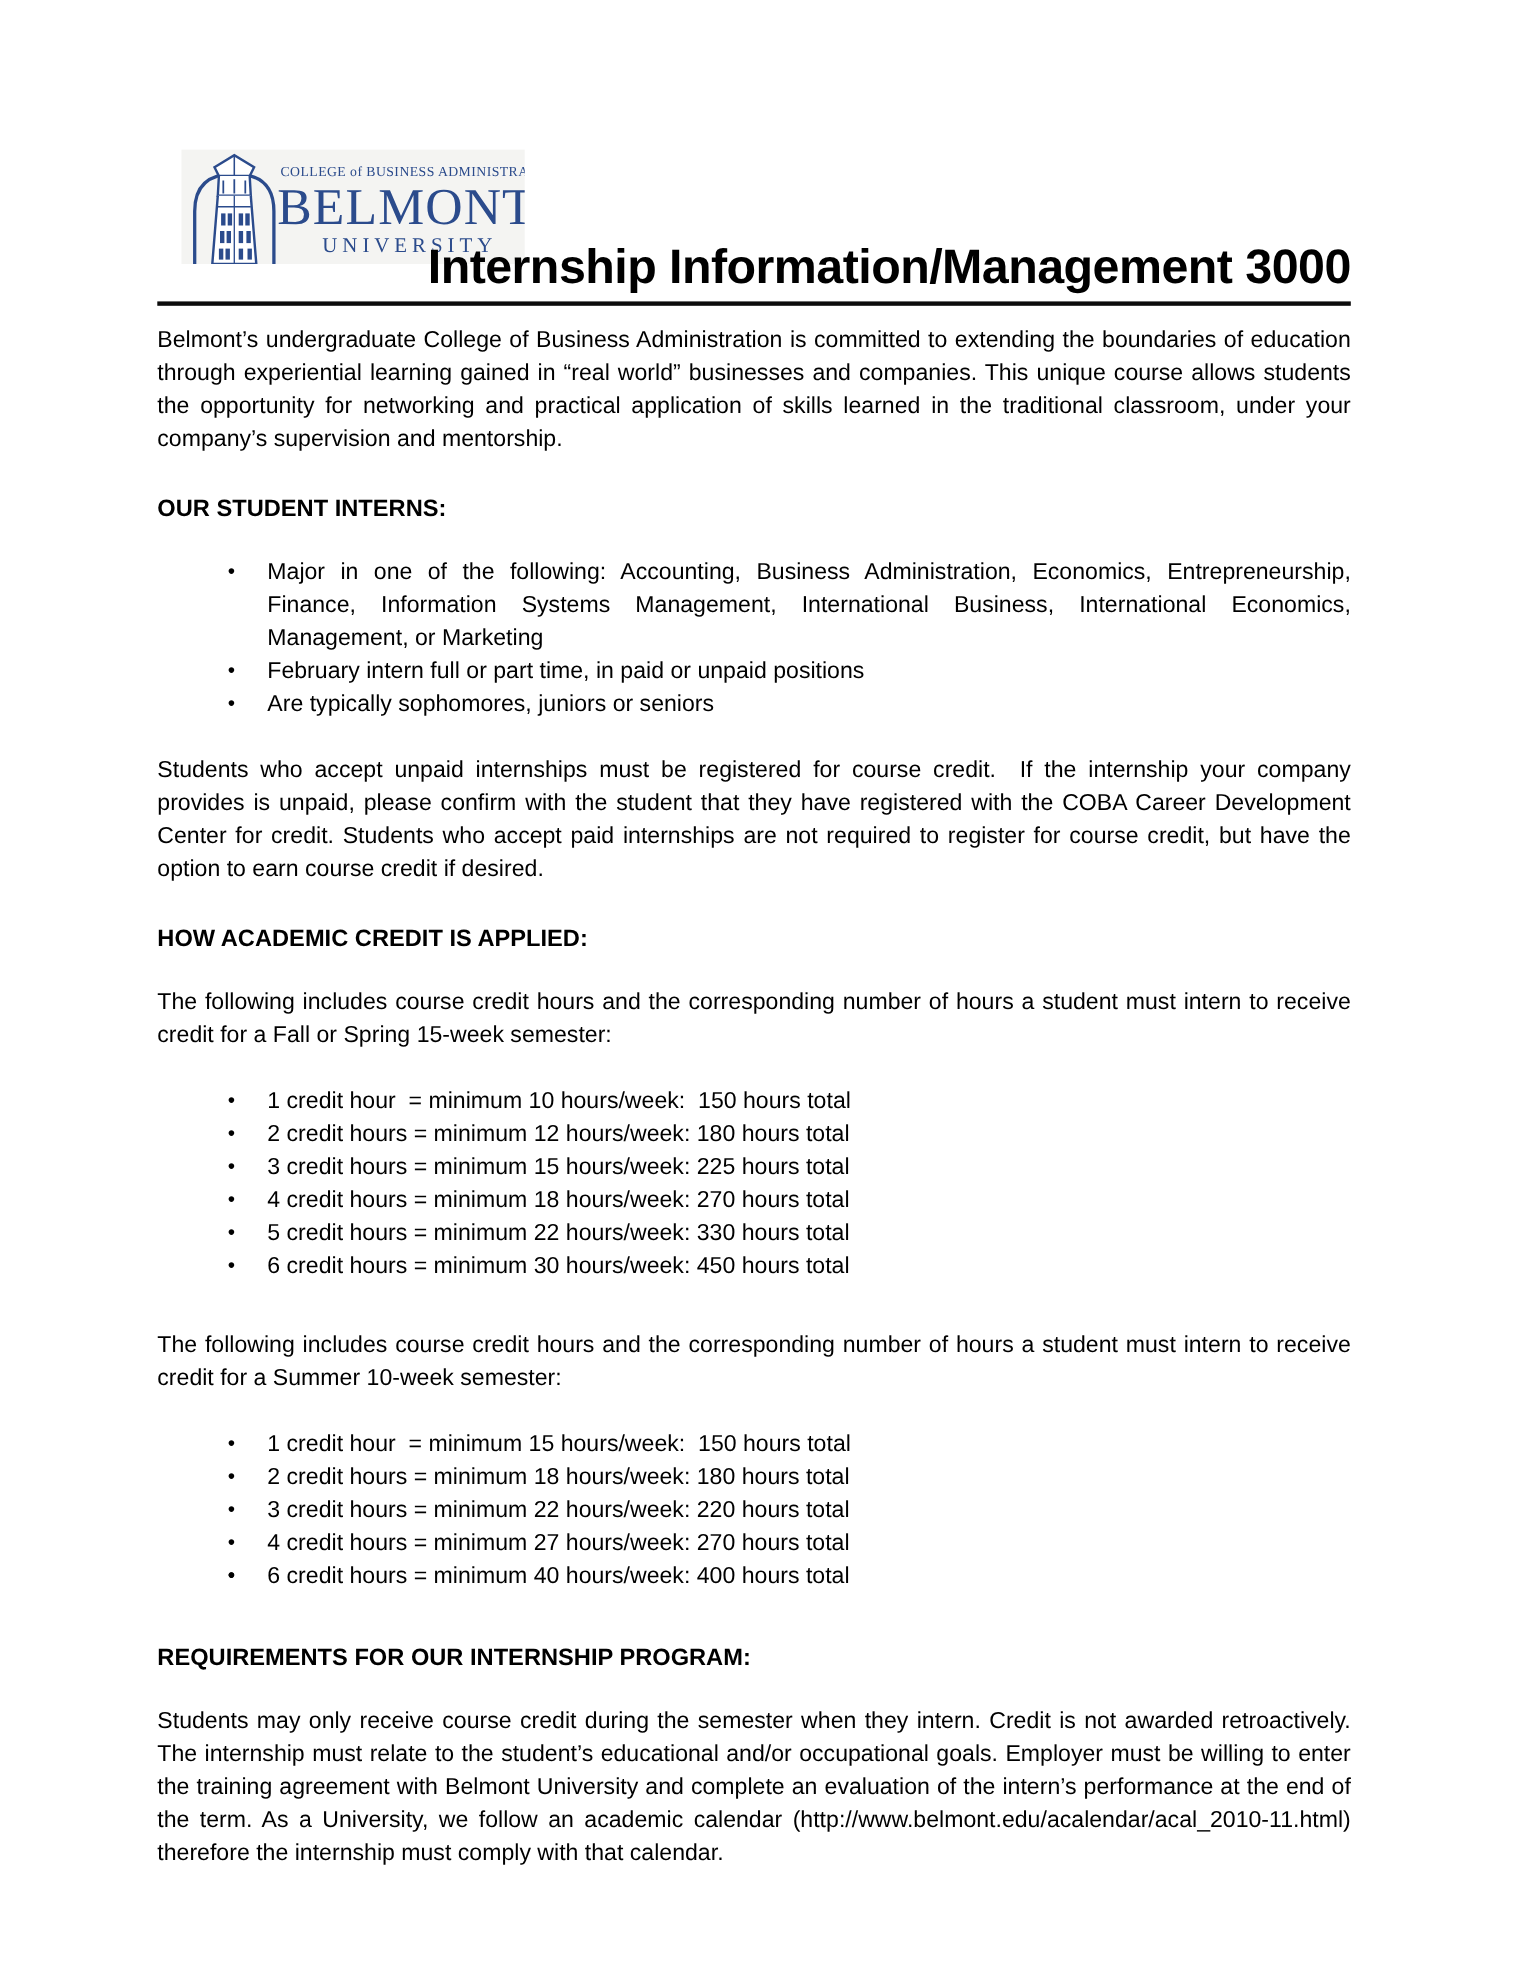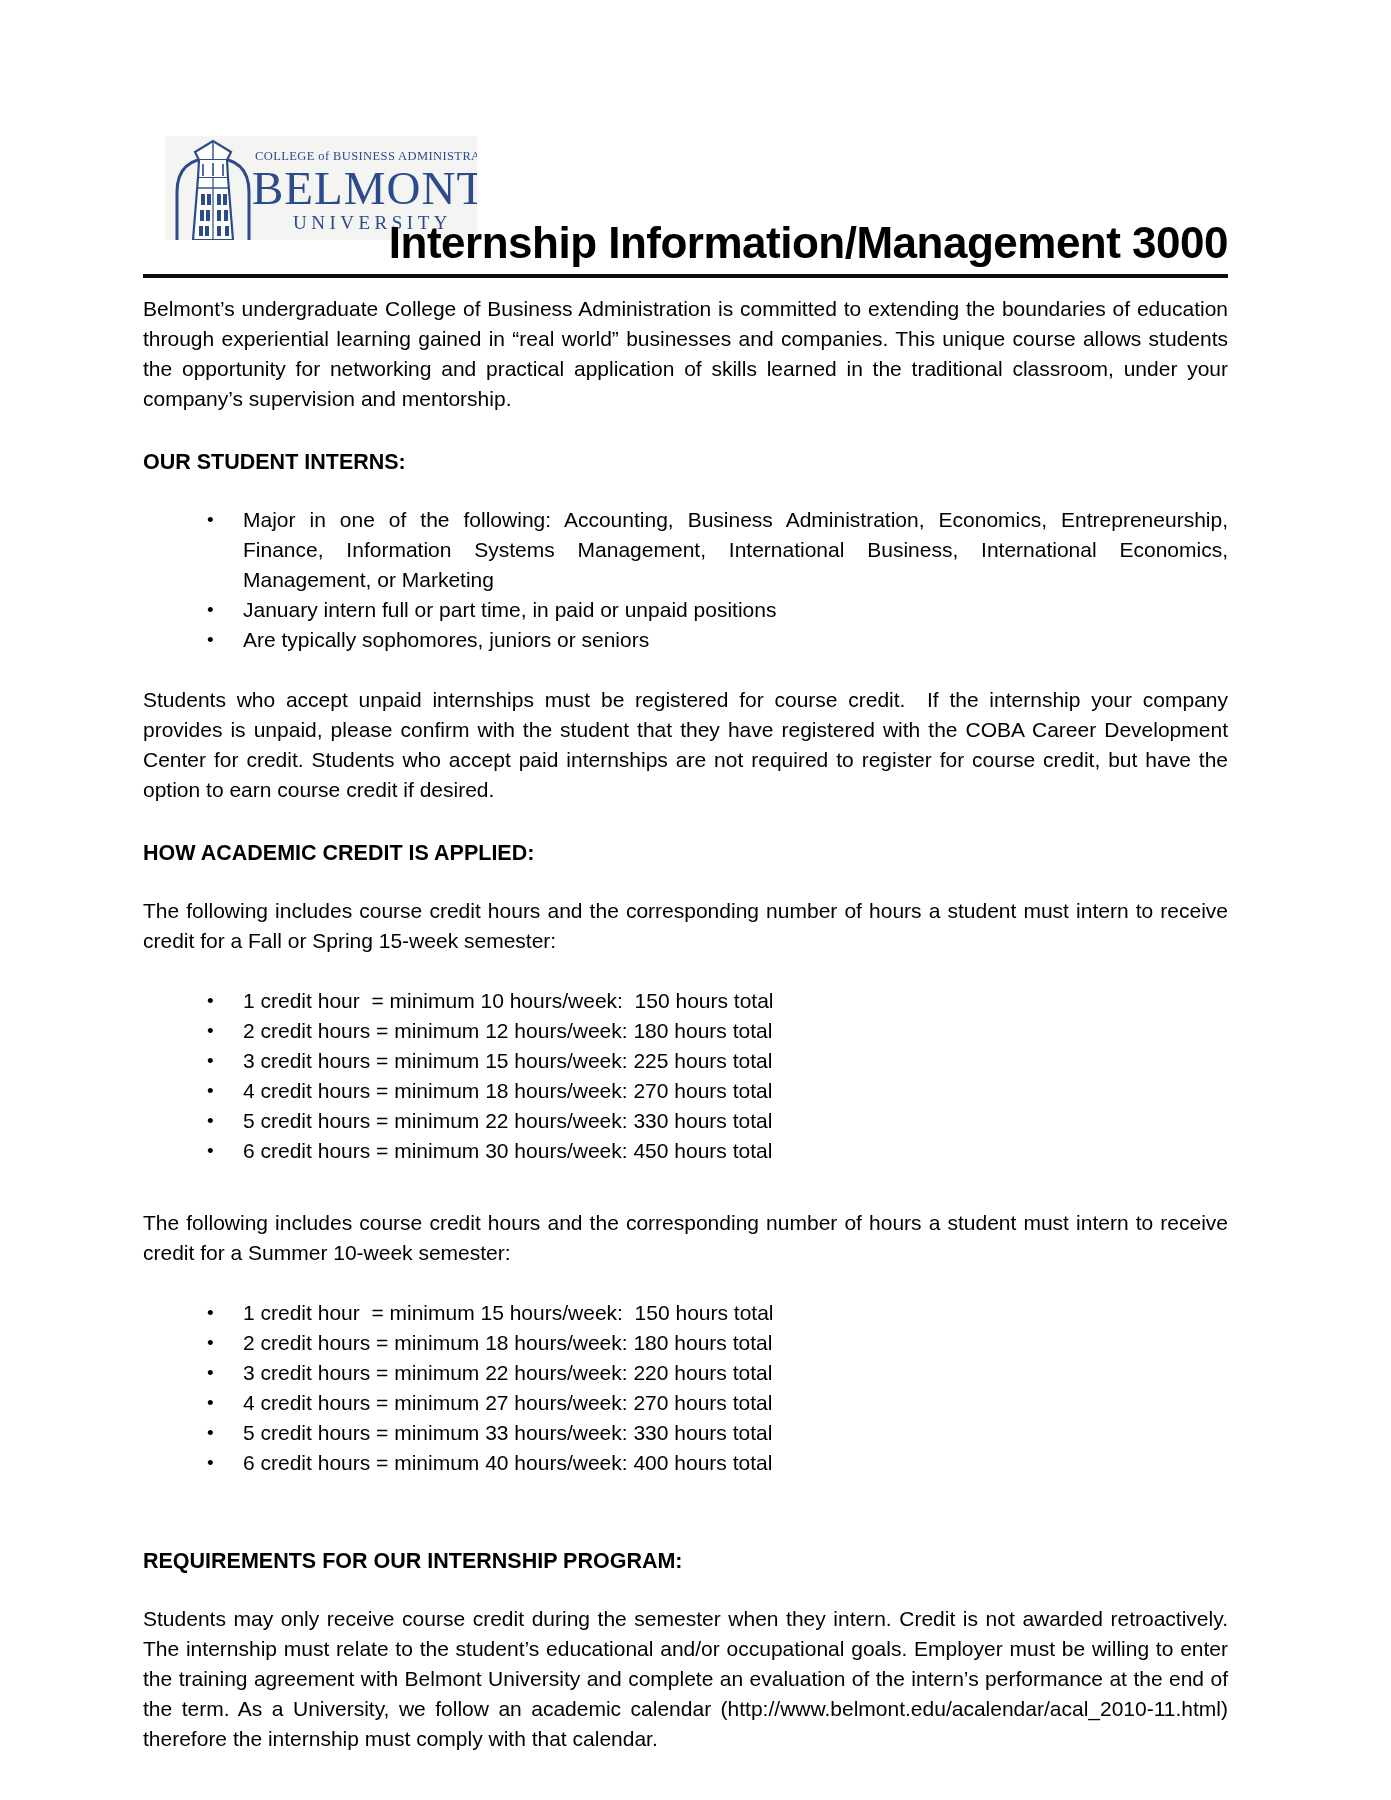--- a/index.html
+++ b/index.html
@@ -33,21 +33,21 @@
   
   p, h2, li { font-size:21px; line-height:30px; }
   p { text-align:justify; white-space:pre-wrap; }
   .intro { margin-top:16px; }
   h2 { margin-top:33px; font-size:21.5px; font-weight:bold; }
   .para { margin-top:30px; }
   ul { list-style:none; margin-top:28px; margin-left:62px; }
   li { position:relative; padding-left:38px; text-align:justify; white-space:pre-wrap; }
   li .blt { position:absolute; left:2px; top:0; font-size:19px; }
   .mt42 { margin-top:42px; }
-  .mt44 { margin-top:68px; }
+  .mt44 { margin-top:44px; }
 
   
   .logo-svg text { fill:#2B4B8C; }
   .college-line { font-family:"Liberation Serif", serif; font-size:12.5px; letter-spacing:0.4px; }
   .wordmark { font-family:"Liberation Serif", serif; font-size:47px; letter-spacing:1px; }
   .wordmark-sub { font-family:"Liberation Serif", serif; font-size:19px; letter-spacing:4.5px; }
 </style>
 </head>
 <body>
 
@@ -95,21 +95,21 @@
       </div>
       <h1 class="page-title">Internship Information/Management 3000</h1>
     </div>
     <div class="rule"></div>
 
     <p class="intro">Belmont’s undergraduate College of Business Administration is committed to extending the boundaries of education through experiential learning gained in “real world” businesses and companies. This unique course allows students the opportunity for networking and practical application of skills learned in the traditional classroom, under your company’s supervision and mentorship.</p>
 
     <h2>OUR STUDENT INTERNS:</h2>
     <ul>
       <li><span class="blt">•</span><span>Major in one of the following: Accounting, Business Administration, Economics, Entrepreneurship, Finance, Information Systems Management, International Business, International Economics, Management, or Marketing</span></li>
-      <li><span class="blt">•</span><span>January intern full or part time, in paid or unpaid positions</span></li>
+      <li><span class="blt">•</span><span>February intern full or part time, in paid or unpaid positions</span></li>
       <li><span class="blt">•</span><span>Are typically sophomores, juniors or seniors</span></li>
     </ul>
 
     <p class="para">Students who accept unpaid internships must be registered for course credit.  If the internship your company provides is unpaid, please confirm with the student that they have registered with the COBA Career Development Center for credit. Students who accept paid internships are not required to register for course credit, but have the option to earn course credit if desired.</p>
 
     <h2>HOW ACADEMIC CREDIT IS APPLIED:</h2>
     <p class="para" style="margin-top:28px">The following includes course credit hours and the corresponding number of hours a student must intern to receive credit for a Fall or Spring 15-week semester:</p>
     <ul style="margin-top:30px">
       <li><span class="blt">•</span><span>1 credit hour  = minimum 10 hours/week:  150 hours total</span></li>
       <li><span class="blt">•</span><span>2 credit hours = minimum 12 hours/week: 180 hours total</span></li>
@@ -118,21 +118,21 @@
       <li><span class="blt">•</span><span>5 credit hours = minimum 22 hours/week: 330 hours total</span></li>
       <li><span class="blt">•</span><span>6 credit hours = minimum 30 hours/week: 450 hours total</span></li>
     </ul>
 
     <p class="para mt42">The following includes course credit hours and the corresponding number of hours a student must intern to receive credit for a Summer 10-week semester:</p>
     <ul style="margin-top:30px">
       <li><span class="blt">•</span><span>1 credit hour  = minimum 15 hours/week:  150 hours total</span></li>
       <li><span class="blt">•</span><span>2 credit hours = minimum 18 hours/week: 180 hours total</span></li>
       <li><span class="blt">•</span><span>3 credit hours = minimum 22 hours/week: 220 hours total</span></li>
       <li><span class="blt">•</span><span>4 credit hours = minimum 27 hours/week: 270 hours total</span></li>
-      <li><span class="blt">•</span><span>5 credit hours = minimum 33 hours/week: 330 hours total</span></li>
+      <li><span class="blt">•</span></li>
       <li><span class="blt">•</span><span>6 credit hours = minimum 40 hours/week: 400 hours total</span></li>
     </ul>
 
     <h2 class="mt44">REQUIREMENTS FOR OUR INTERNSHIP PROGRAM:</h2>
     <p class="para" style="margin-top:28px">Students may only receive course credit during the semester when they intern. Credit is not awarded retroactively. The internship must relate to the student’s educational and/or occupational goals. Employer must be willing to enter the training agreement with Belmont University and complete an evaluation of the intern’s performance at the end of the term. As a University, we follow an academic calendar (http://www.belmont.edu/acalendar/acal_2010-11.html) therefore the internship must comply with that calendar.</p>
 
   </div>
 </div>
 
 </body></html>

